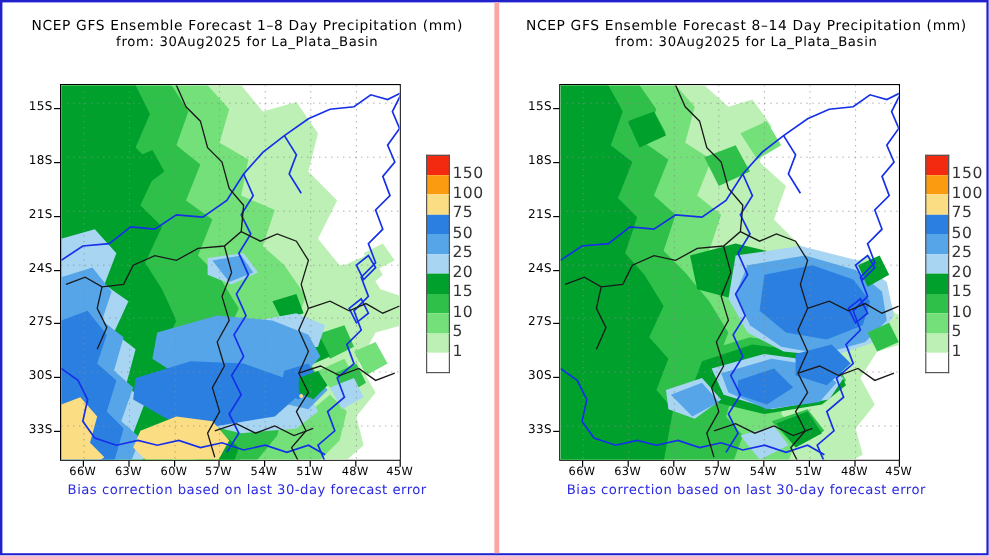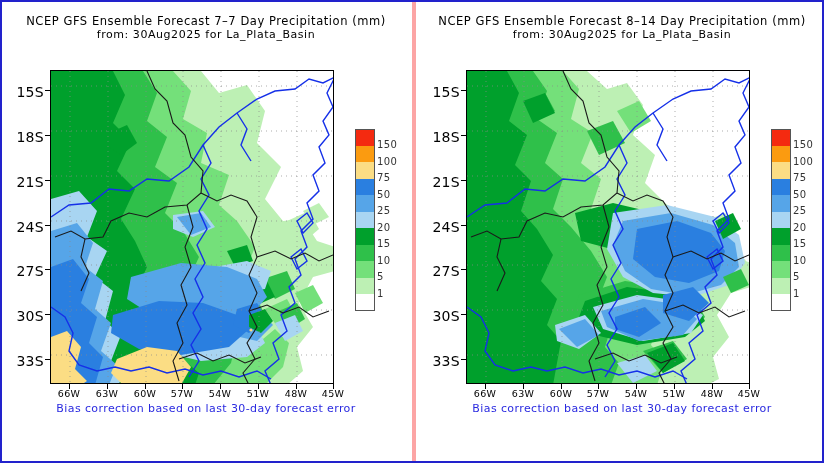--- a/index.html
+++ b/index.html
@@ -40,60 +40,60 @@
   }
   .plot .field{position:absolute;inset:0;}
   .plot svg{position:absolute;left:0;top:0;}
 
   
   .gridline{stroke:#8a8a8a;stroke-width:.7;stroke-dasharray:1 4;fill:none;}
 
   
   .ylab{
     position:absolute;width:40px;text-align:right;
-    font-size:14px;color:#000;letter-spacing:.3px;
+    font-size:10px;color:#000;letter-spacing:.3px;
   }
   .ytick{position:absolute;width:5px;height:1px;background:#000;left:43px;}
   .xlab{
     position:absolute;width:40px;text-align:center;
     font-size:9.5px;color:#000;letter-spacing:.3px;top:386px;
   }
   .xtick{position:absolute;width:1px;height:5px;background:#000;top:382px;}
 
   
   .cbar{position:absolute;left:353px;top:127px;width:20px;}
   .cbar .swatch{
     width:20px;height:16.5px;box-sizing:border-box;
     border-left:1px solid #555;border-right:1px solid #555;
   }
   .cbar .swatch:first-child{border-top:1px solid #555;}
   .cbar .swatch:last-child{border-bottom:1px solid #555;}
   .cbar-labels{position:absolute;left:375px;top:127px;width:34px;}
   .cbar-labels div{
-    height:16.5px;line-height:16.5px;font-size:10px;color:#333;
+    height:16.5px;line-height:16.5px;font-size:13px;color:#333;
     letter-spacing:.4px;
   }
 
   
   .caption{
     position:absolute;left:0;top:400px;width:408px;text-align:center;
     color:#2a2ae0;font-size:11px;letter-spacing:.4px;
   }
 </style>
 </head>
 <body>
 
 <div id="root">
   <div class="panels">
 
     <div class="panel left">
       <div class="inner">
 
         <div class="titles">
-          <div class="title-1">NCEP GFS Ensemble Forecast 7–7 Day Precipitation (mm)</div>
+          <div class="title-1">NCEP GFS Ensemble Forecast 1–8 Day Precipitation (mm)</div>
           <div class="title-2">from:  30Aug2025   for La_Plata_Basin</div>
         </div>
 
         <div class="plot">
           <svg class="field" width="284" height="314" viewBox="0 0 284 314">
             <rect x="0" y="0" width="284" height="314" fill="#ffffff"></rect>
 
             <path fill="#bdf0b4" d="M0,0 L150,0 L168,22 L196,14 L214,40 L206,72 L230,96 L214,128 L232,150
               L252,148 L266,170 L284,176 L284,200 L262,206 L248,232 L262,256 L246,276 L252,300 L236,314
               L0,314 Z"></path>

